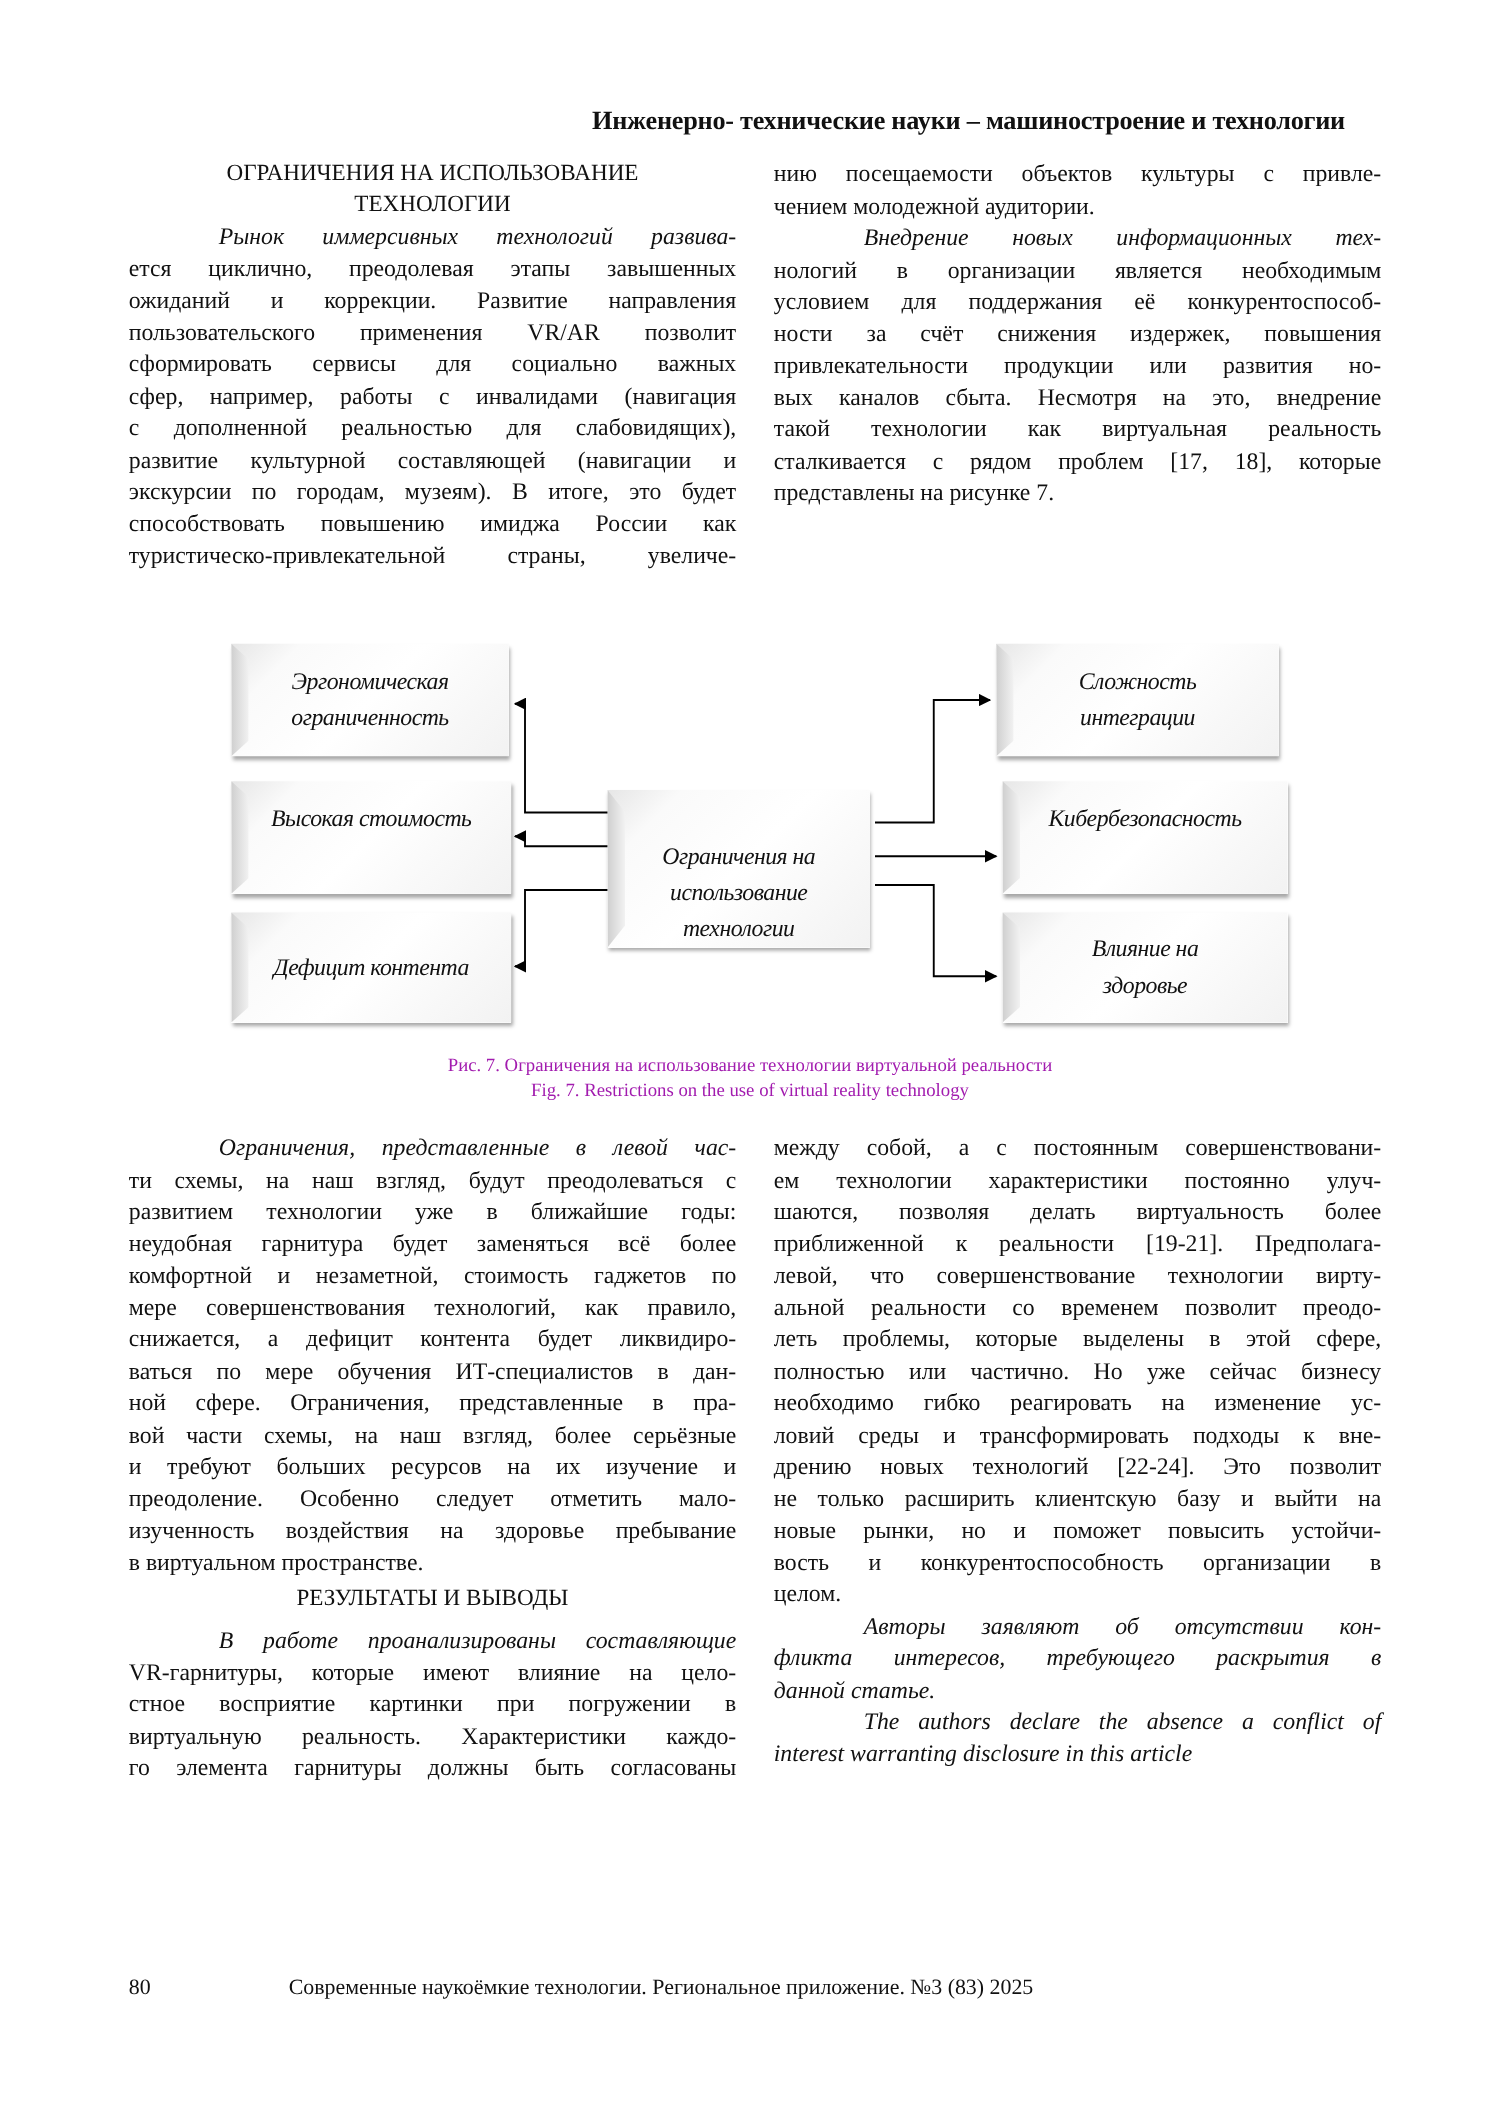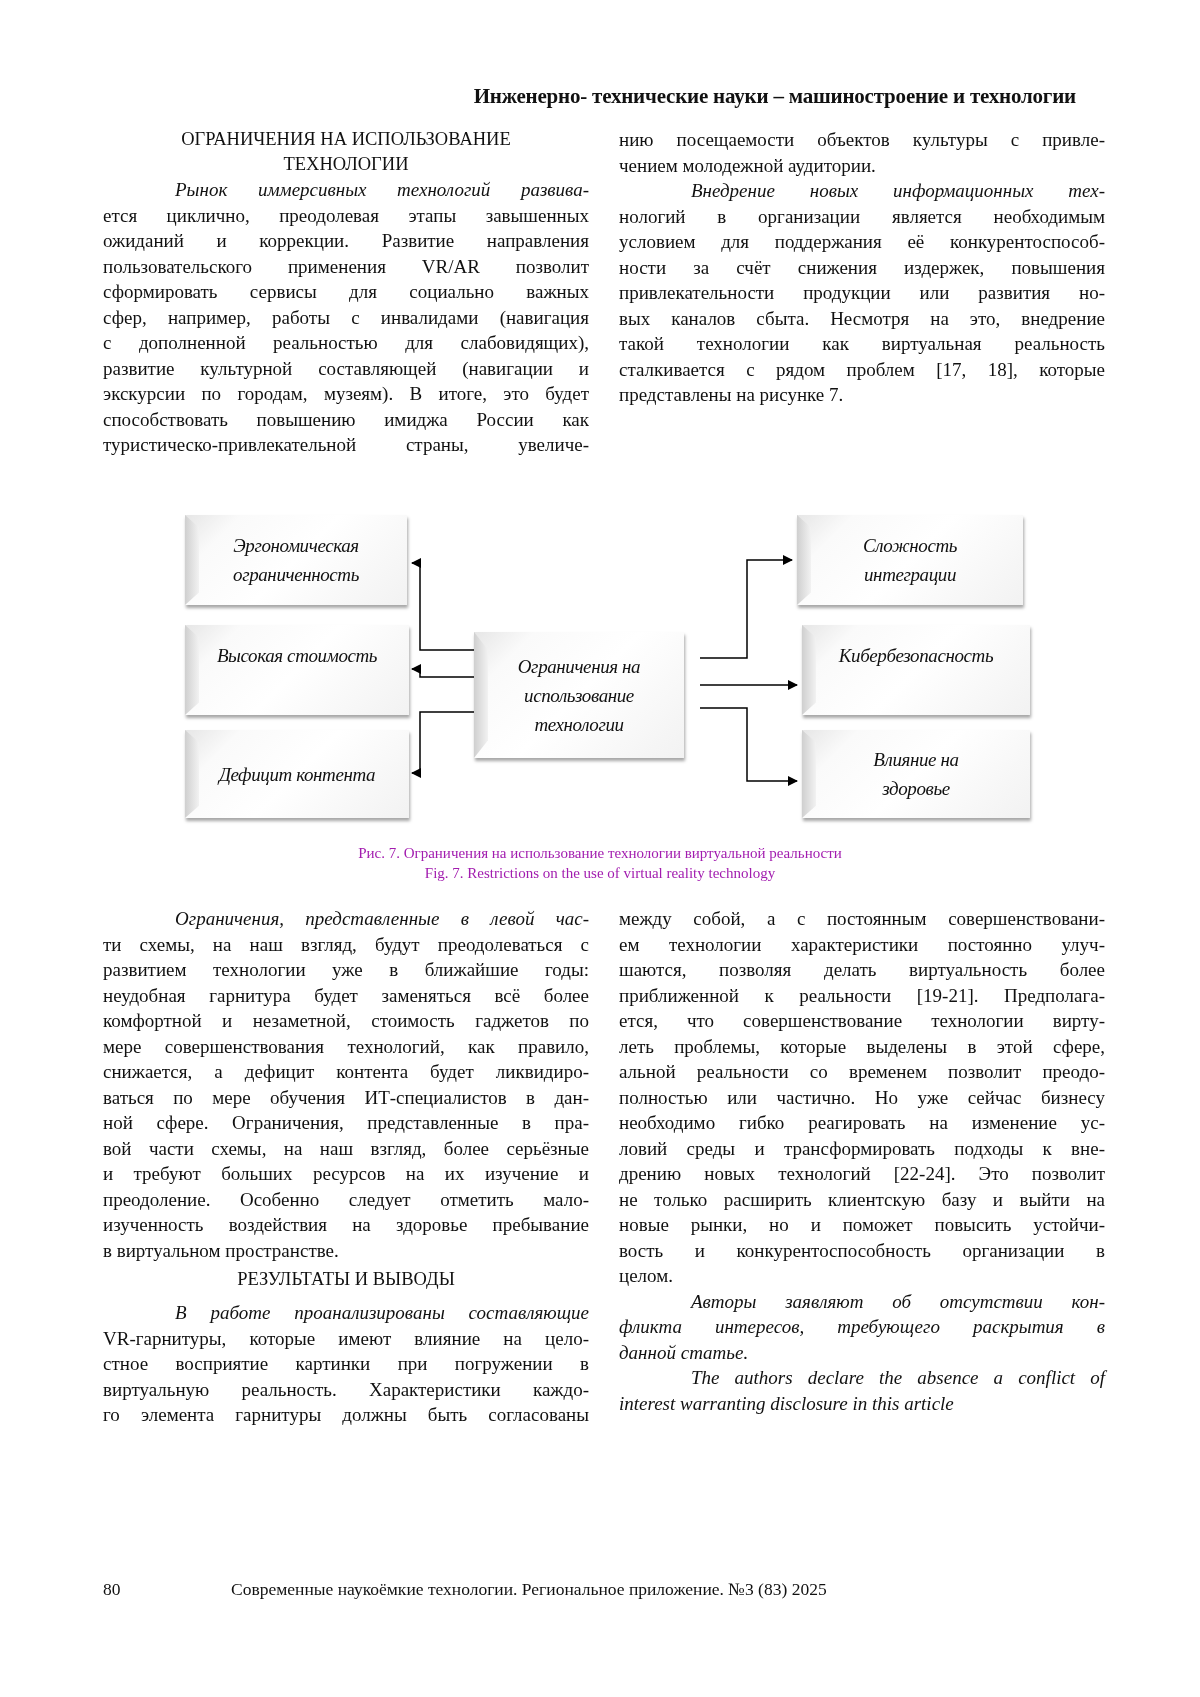--- a/index.html
+++ b/index.html
@@ -89,21 +89,21 @@
   <div class="box" style="left:5px; top:10px; width:222px; height:90px;">
     <span><span>Эргономическая</span><br><span>ограниченность</span></span>
   </div>
   <div class="box" style="left:5px; top:120px; width:224px; height:90px; align-items:flex-start; padding-top:16px; box-sizing:border-box;">
     <span>Высокая стоимость</span>
   </div>
   <div class="box" style="left:5px; top:225px; width:224px; height:88px;">
     <span>Дефицит контента</span>
   </div>
 
-  <div class="box" style="left:294px; top:127px; width:210px; height:126px;">
+  <div class="box" style="left:306px; top:127px; width:210px; height:126px;align-items:flex-end;">
     <span><span>Ограничения на</span><br><span>использование</span><br><span>технологии</span></span>
   </div>
 
   <div class="box" style="left:617px; top:10px; width:226px; height:90px;">
     <span><span>Сложность</span><br><span>интеграции</span></span>
   </div>
   <div class="box" style="left:622px; top:120px; width:228px; height:90px; align-items:flex-start; padding-top:16px; box-sizing:border-box;">
     <span>Кибербезопасность</span>
   </div>
   <div class="box" style="left:622px; top:225px; width:228px; height:88px;">
@@ -142,23 +142,23 @@
     <span class="line">го элемента гарнитуры должны быть согласованы</span>
   </div>
 </div>
 
 <div class="col col-right" style="top:906px;">
   <div>
     <span class="line">между собой, а с постоянным совершенствовани-</span>
     <span class="line">ем технологии характеристики постоянно улуч-</span>
     <span class="line">шаются, позволяя делать виртуальность более</span>
     <span class="line">приближенной к реальности [19-21]. Предполага-</span>
-    <span class="line">ется, что совершенствование технологии вирту-</span>
+    <span class="line">левой, что совершенствование технологии вирту-</span>
+    <span class="line">альной реальности со временем позволит преодо-</span>
     <span class="line">леть проблемы, которые выделены в этой сфере,</span>
-    <span class="line">альной реальности со временем позволит преодо-</span>
     <span class="line">полностью или частично. Но уже сейчас бизнесу</span>
     <span class="line">необходимо гибко реагировать на изменение ус-</span>
     <span class="line">ловий среды и трансформировать подходы к вне-</span>
     <span class="line">дрению новых технологий [22-24]. Это позволит</span>
     <span class="line">не только расширить клиентскую базу и выйти на</span>
     <span class="line">новые рынки, но и поможет повысить устойчи-</span>
     <span class="line">вость и конкурентоспособность организации в</span>
     <span class="line last">целом.</span>
   </div>
   <div class="italic">

